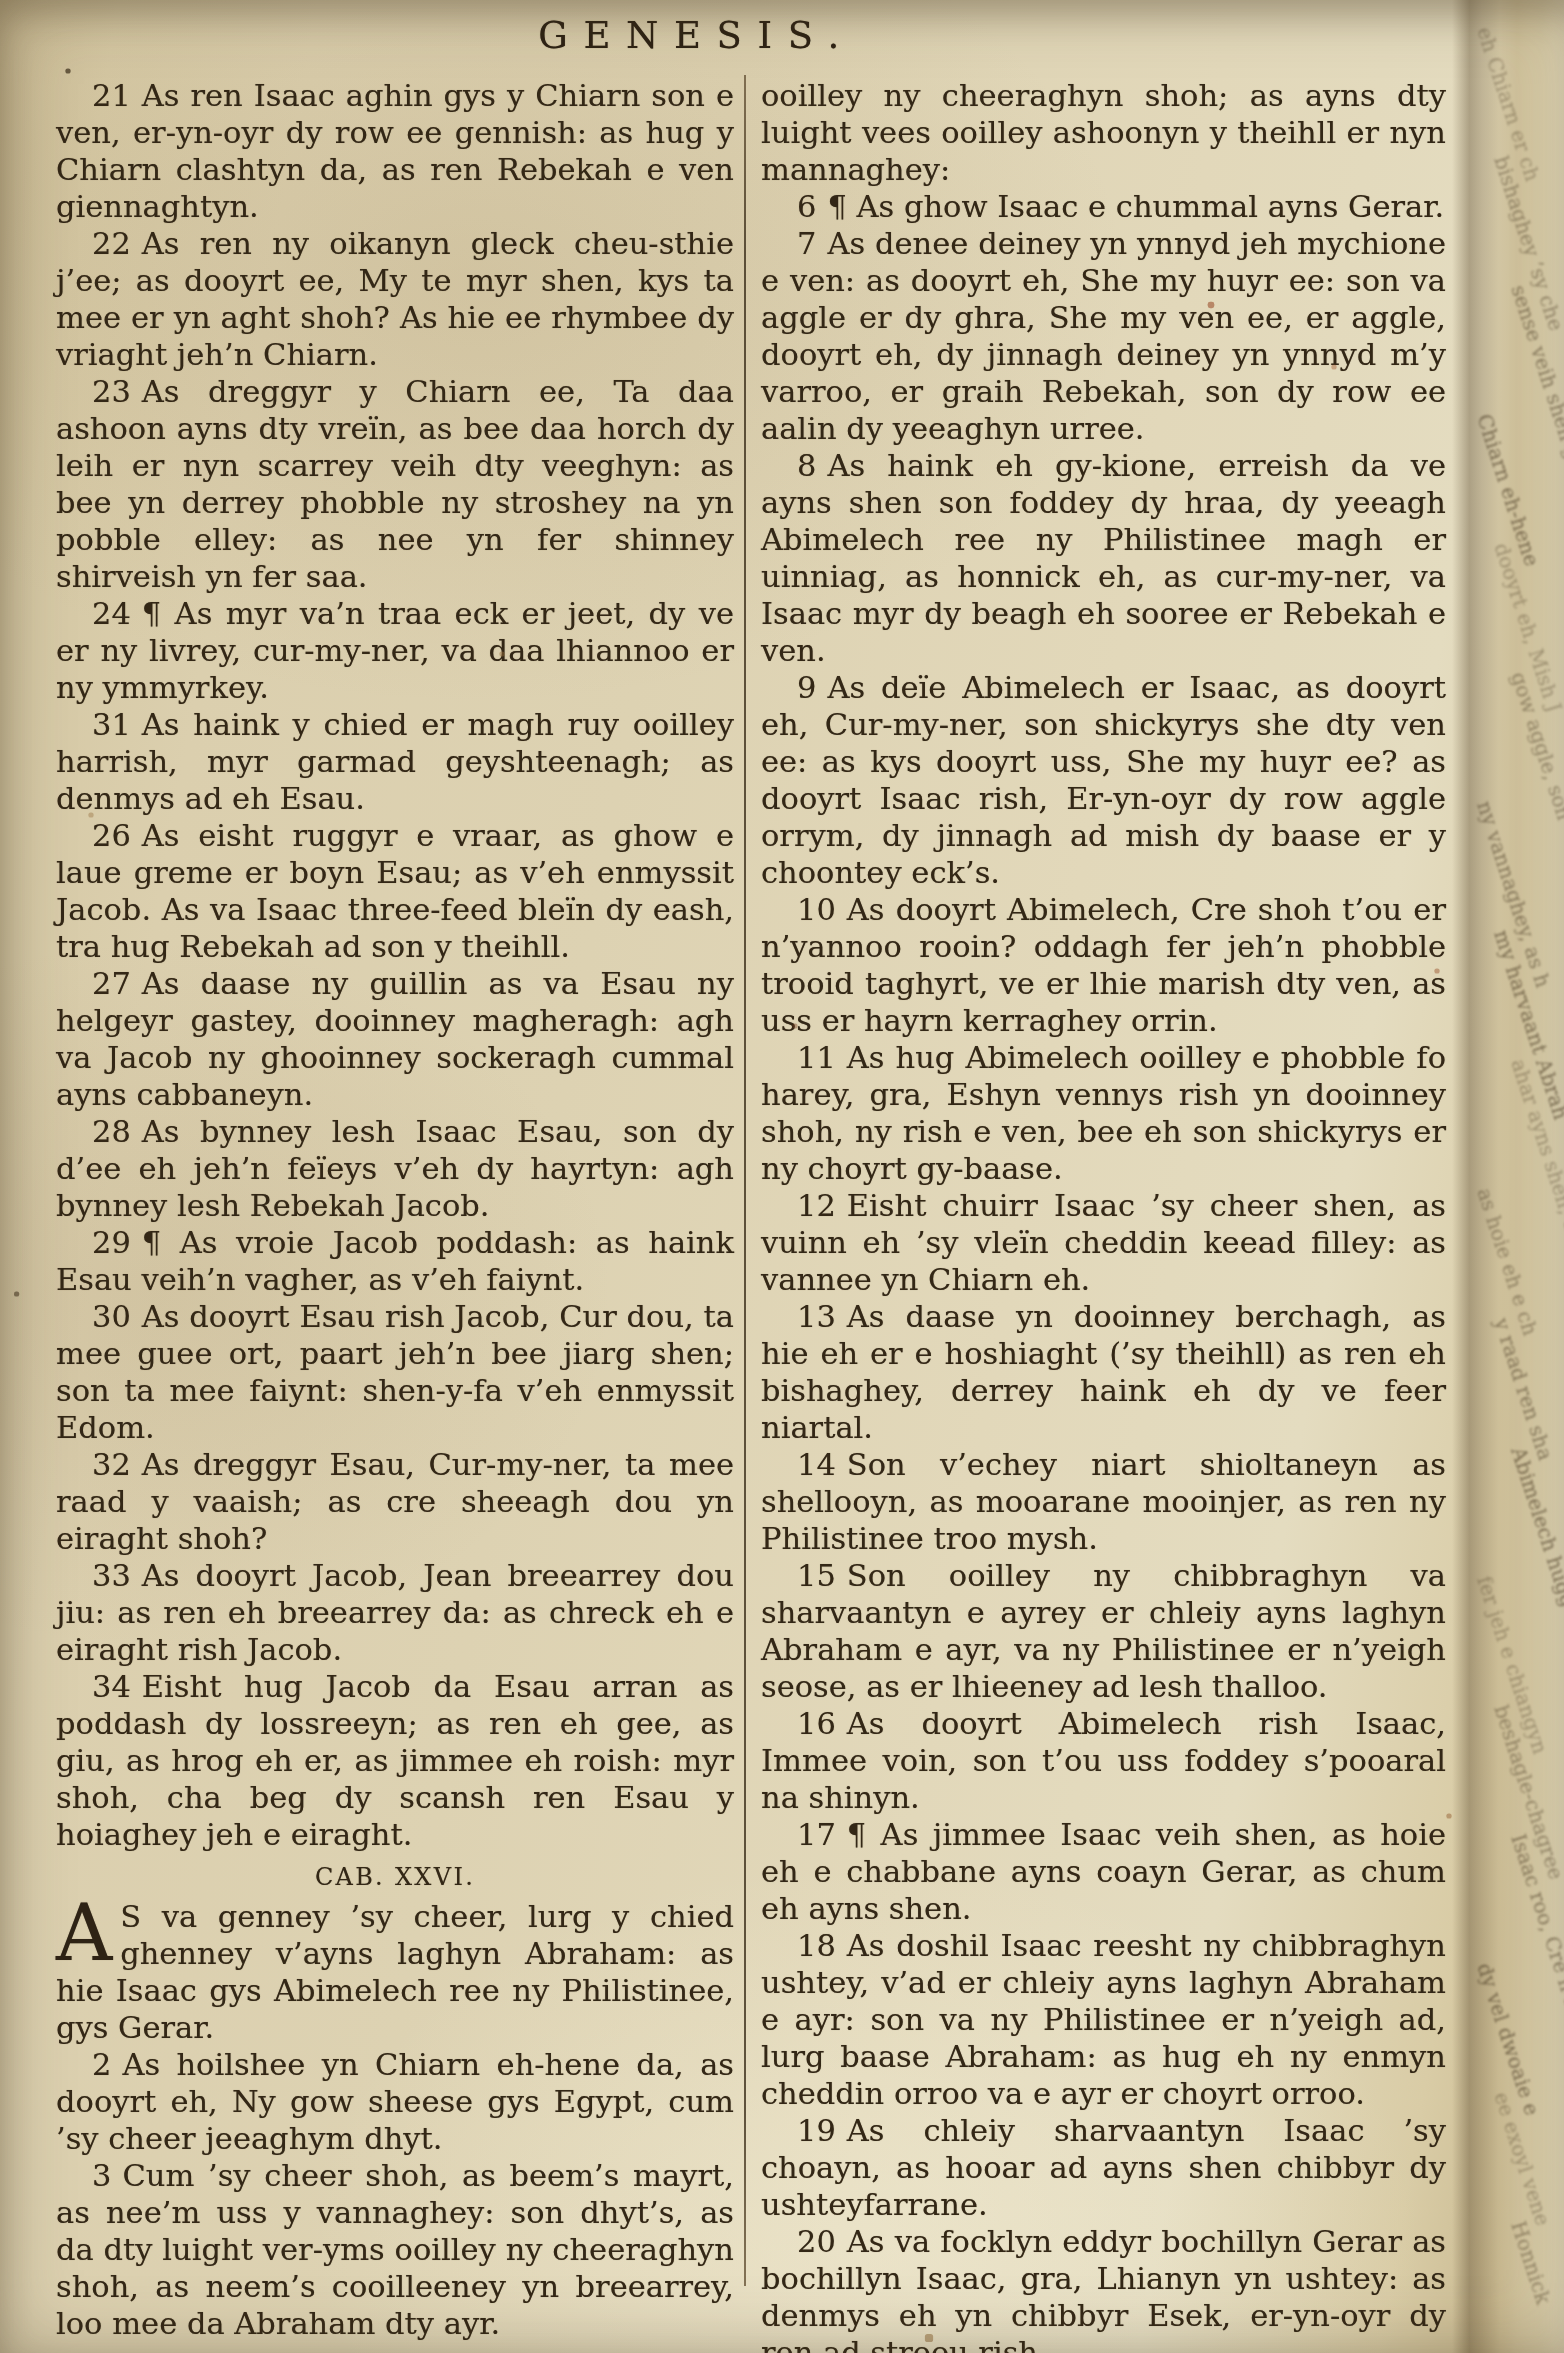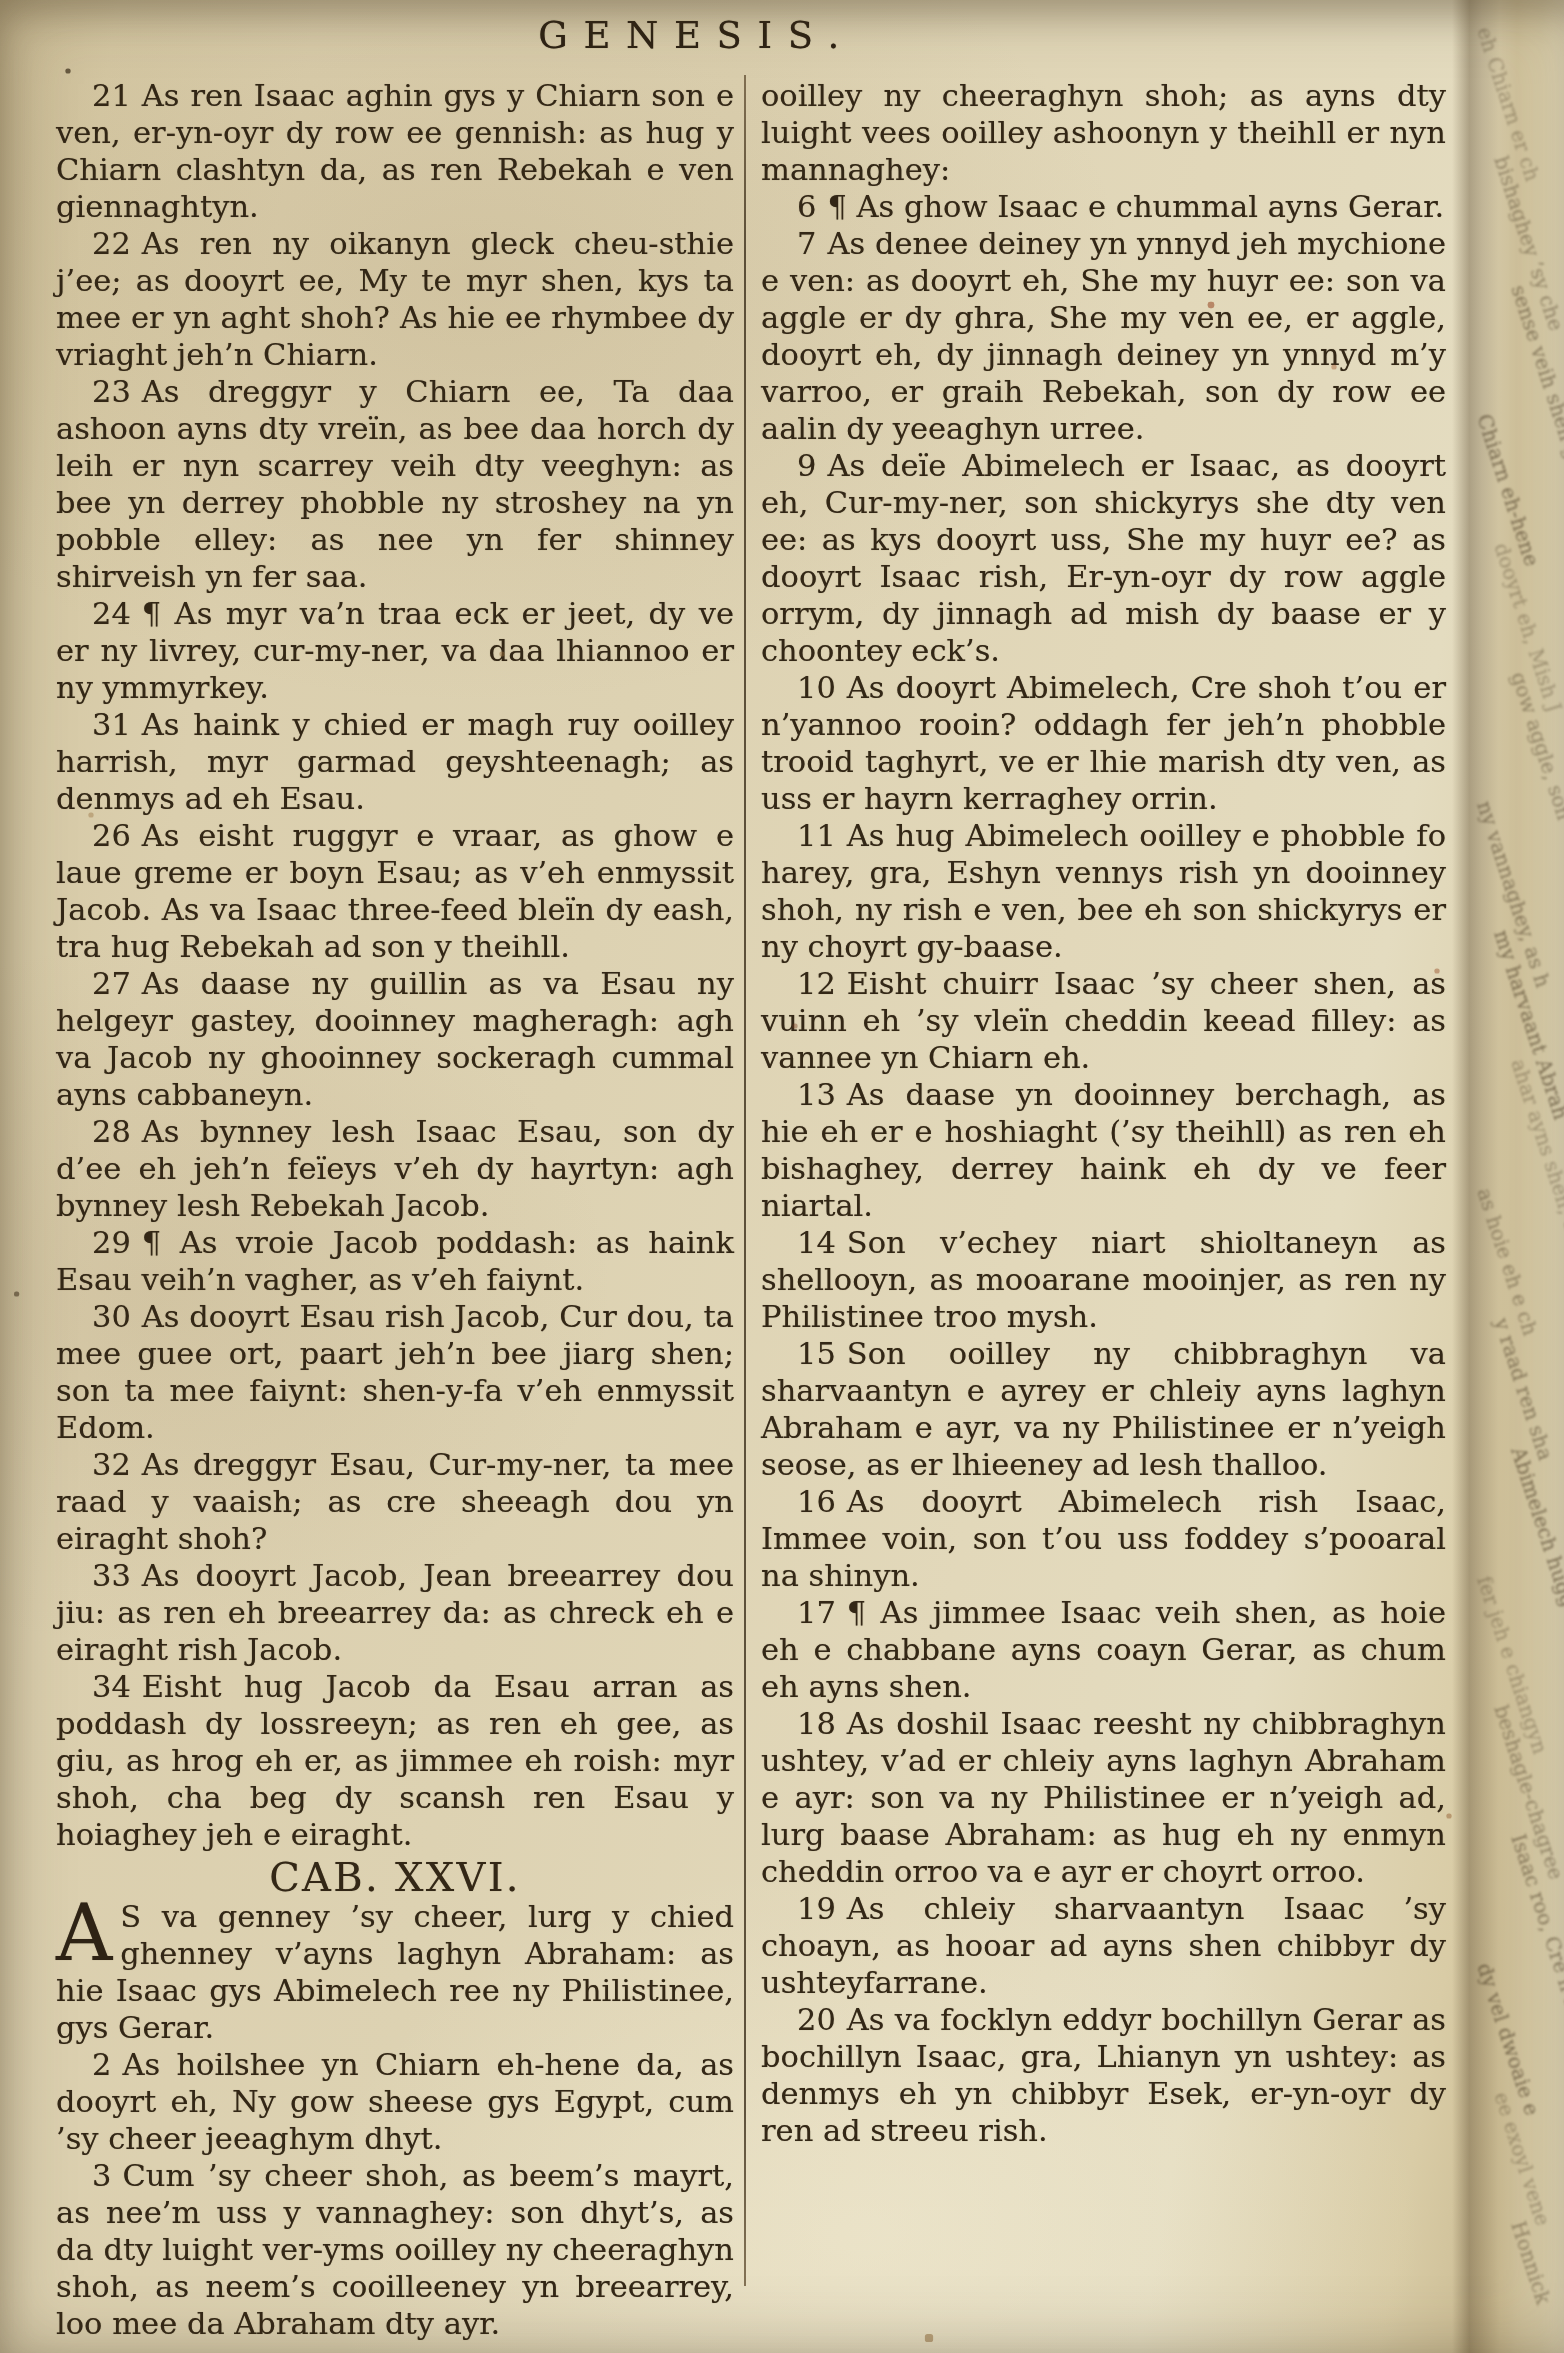--- a/index.html
+++ b/index.html
@@ -33,21 +33,21 @@
     text-align:justify;
     text-shadow:0 0 0.8px rgba(51,39,22,.45);
   }
   .col-left{left:56px;width:678px;}
   .col-right{left:761px;width:685px;}
   .verse{margin:0;text-indent:36px;}
   .verse.continuation{text-indent:0;}
   .vnum{margin-right:11px;}
   .chap-heading{
     margin:6.3px 0 1.6px;text-indent:0;text-align:center;
-    font-size:40px;letter-spacing:2.3px;
+    font-size:24px;letter-spacing:2.3px;
   }
   .chapter-start{text-indent:0;}
   .dropcap{
     float:left;
     font-size:78px;line-height:64px;
     padding:3.1px 7.8px 0 0;
     color:#2e2315;
   }
   .divider{
     position:absolute;left:744px;top:75px;
@@ -120,20 +120,21 @@
       <p class="verse"><span class="vnum">34</span>Eisht hug Jacob da Esau arran as poddash dy lossreeyn; as ren eh gee, as giu, as hrog eh er, as jimmee eh roish: myr shoh, cha beg dy scansh ren Esau y hoiaghey jeh e eiraght.</p>
       <p class="chap-heading">CAB. XXVI.</p>
       <p class="verse chapter-start"><span class="dropcap">A</span>S va genney ’sy cheer, lurg y chied ghenney v’ayns laghyn Abraham: as hie Isaac gys Abimelech ree ny Philistinee, gys Gerar.</p>
       <p class="verse"><span class="vnum">2</span>As hoilshee yn Chiarn eh-hene da, as dooyrt eh, Ny gow sheese gys Egypt, cum ’sy cheer jeeaghym dhyt.</p>
       <p class="verse"><span class="vnum">3</span>Cum ’sy cheer shoh, as beem’s mayrt, as nee’m uss y vannaghey: son dhyt’s, as da dty luight ver-yms ooilley ny cheeraghyn shoh, as neem’s cooilleeney yn breearrey, loo mee da Abraham dty ayr.</p>
     </div>
   <div class="column col-right" id="col-right">
       <p class="verse continuation">ooilley ny cheeraghyn shoh; as ayns dty luight vees ooilley ashoonyn y theihll er nyn mannaghey:</p>
       <p class="verse"><span class="vnum">6</span>¶ As ghow Isaac e chummal ayns Gerar.</p>
       <p class="verse"><span class="vnum">7</span>As denee deiney yn ynnyd jeh mychione e ven: as dooyrt eh, She my huyr ee: son va aggle er dy ghra, She my ven ee, er aggle, dooyrt eh, dy jinnagh deiney yn ynnyd m’y varroo, er graih Rebekah, son dy row ee aalin dy yeeaghyn urree.</p>
+      <p class="verse"><span class="vnum">8</span>As haink eh gy-kione, erreish da ve ayns shen son foddey dy hraa, dy yeeagh Abimelech ree ny Philistinee magh er uinniag, as honnick eh, as cur-my-ner, va Isaac myr dy beagh eh sooree er Rebekah e ven.</p>
       <p class="verse"><span class="vnum">9</span>As deïe Abimelech er Isaac, as dooyrt eh, Cur-my-ner, son shickyrys she dty ven ee: as kys dooyrt uss, She my huyr ee? as dooyrt Isaac rish, Er-yn-oyr dy row aggle orrym, dy jinnagh ad mish dy baase er y choontey eck’s.</p>
       <p class="verse"><span class="vnum">10</span>As dooyrt Abimelech, Cre shoh t’ou er n’yannoo rooin? oddagh fer jeh’n phobble trooid taghyrt, ve er lhie marish dty ven, as uss er hayrn kerraghey orrin.</p>
       <p class="verse"><span class="vnum">11</span>As hug Abimelech ooilley e phobble fo harey, gra, Eshyn vennys rish yn dooinney shoh, ny rish e ven, bee eh son shickyrys er ny choyrt gy-baase.</p>
       <p class="verse"><span class="vnum">12</span>Eisht chuirr Isaac ’sy cheer shen, as vuinn eh ’sy vleïn cheddin keead filley: as vannee yn Chiarn eh.</p>
       <p class="verse"><span class="vnum">13</span>As daase yn dooinney berchagh, as hie eh er e hoshiaght (’sy theihll) as ren eh bishaghey, derrey haink eh dy ve feer niartal.</p>
       <p class="verse"><span class="vnum">14</span>Son v’echey niart shioltaneyn as shellooyn, as mooarane mooinjer, as ren ny Philistinee troo mysh.</p>
       <p class="verse"><span class="vnum">15</span>Son ooilley ny chibbraghyn va sharvaantyn e ayrey er chleiy ayns laghyn Abraham e ayr, va ny Philistinee er n’yeigh seose, as er lhieeney ad lesh thalloo.</p>
       <p class="verse"><span class="vnum">16</span>As dooyrt Abimelech rish Isaac, Immee voin, son t’ou uss foddey s’pooaral na shinyn.</p>
       <p class="verse"><span class="vnum">17</span>¶ As jimmee Isaac veih shen, as hoie eh e chabbane ayns coayn Gerar, as chum eh ayns shen.</p>
       <p class="verse"><span class="vnum">18</span>As doshil Isaac reesht ny chibbraghyn ushtey, v’ad er chleiy ayns laghyn Abraham e ayr: son va ny Philistinee er n’yeigh ad, lurg baase Abraham: as hug eh ny enmyn cheddin orroo va e ayr er choyrt orroo.</p>

